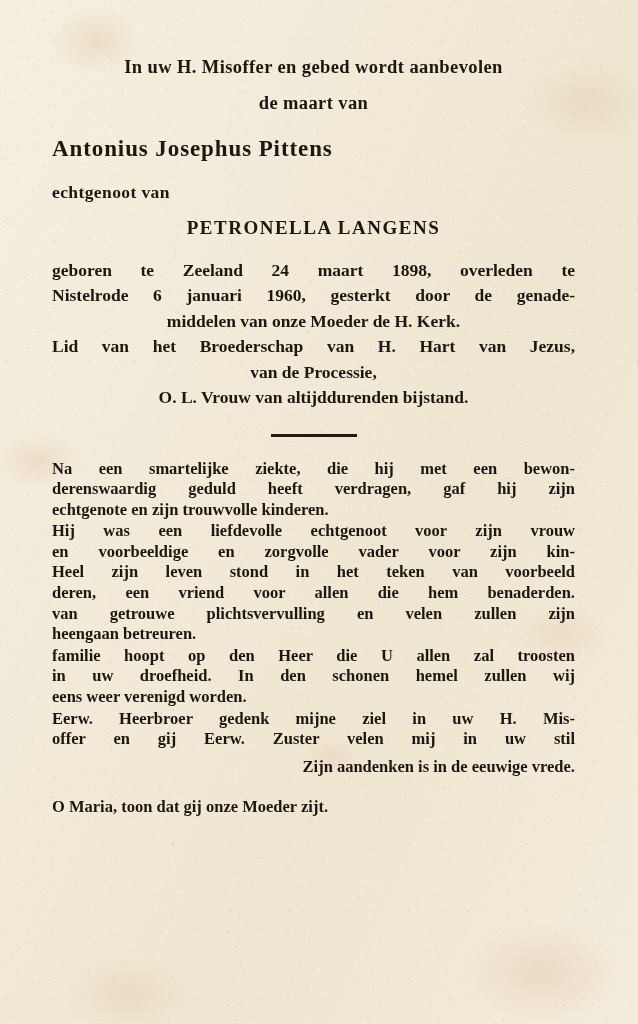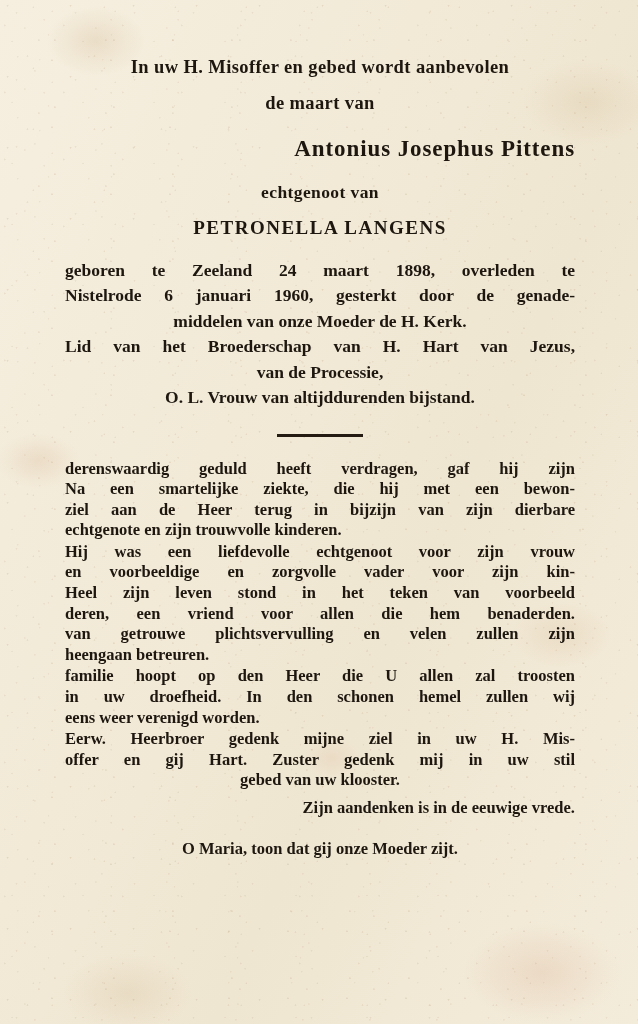--- a/index.html
+++ b/index.html
@@ -54,49 +54,48 @@
       radial-gradient(circle at 88% 90%, rgba(150,110,70,0.26) 0.6px, rgba(0,0,0,0) 1.2px),
       radial-gradient(circle at 25% 93%, rgba(150,110,70,0.20) 0.5px, rgba(0,0,0,0) 1.1px),
       radial-gradient(circle at 52% 97%, rgba(150,110,70,0.18) 0.6px, rgba(0,0,0,0) 1.2px);
     background-size: 63px 71px, 59px 67px, 71px 61px, 67px 73px;
   }
 
   #content {
     position: relative;
     z-index: 2;
     padding: 0 63px 0 52px;
-    margin-left: 13px;
   }
 
   .txt {
     color: #1d1710;
     font-weight: bold;
     -webkit-font-smoothing: none;
   }
 
   
   .head-line {
     text-align: center;
     font-size: 18.5px;
     letter-spacing: 0.4px;
     line-height: 1.0;
   }
   #hdr-1 { padding-top: 58px; }
   #hdr-2 { padding-top: 17px; }
 
   #deceased-name {
-    text-align: right;
+    text-align: left;
     font-size: 23px;
     letter-spacing: 0.9px;
     line-height: 1.0;
     padding-top: 25px;
   }
 
   #spouse-rel {
-    text-align: center;
+    text-align: left;
     font-size: 17.5px;
     letter-spacing: 0.4px;
     line-height: 1.0;
     padding-top: 24px;
   }
 
   #spouse-name {
     text-align: center;
     font-size: 19px;
     letter-spacing: 1.5px;
@@ -164,21 +163,20 @@
 
   #closing-1 {
     font-size: 16.5px;
     line-height: 20.6px;
     text-align: right;
     padding-top: 6px;
   }
   #closing-2 {
     font-size: 16.5px;
     line-height: 20.6px;
-    text-align: center;
     padding-top: 20px;
   }
 </style>
 </head>
 <body>
 
 <div id="card">
   <div id="grain"></div>
 
   <div id="content">
@@ -200,45 +198,43 @@
       <span class="ln ctr">O. L. Vrouw van altijddurenden bijstand.</span>
     </div>
 
     <div id="divider-wrap">
       <span id="divider"></span>
     </div>
 
     <div id="body-text">
 
       <p class="txt para">
+        <span class="l">Na een smartelijke ziekte, die hij met een bewon-</span>
         <span class="l">derenswaardig geduld heeft verdragen, gaf hij zijn</span>
-        <span class="l">Na een smartelijke ziekte, die hij met een bewon-</span>
-        <span class="l">ziel aan de Heer terug in bijzijn van zijn dierbare</span>
         <span class="l-last">echtgenote en zijn trouwvolle kinderen.</span>
       </p>
 
       <p class="txt para">
         <span class="l">Hij was een liefdevolle echtgenoot voor zijn vrouw</span>
         <span class="l">en voorbeeldige en zorgvolle vader voor zijn kin-</span>
         <span class="l">Heel zijn leven stond in het teken van voorbeeld</span>
         <span class="l">deren, een vriend voor allen die hem benaderden.</span>
         <span class="l">van getrouwe plichtsvervulling en velen zullen zijn</span>
         <span class="l-last">heengaan betreuren.</span>
       </p>
 
       <p class="txt para">
         <span class="l">familie hoopt op den Heer die U allen zal troosten</span>
         <span class="l">in uw droefheid. In den schonen hemel zullen wij</span>
         <span class="l-last">eens weer verenigd worden.</span>
       </p>
 
       <p class="txt para">
         <span class="l">Eerw. Heerbroer gedenk mijne ziel in uw H. Mis-</span>
-        <span class="l">offer en gij Hart. Zuster gedenk mij in uw stil</span>
-        <span class="l-ctr">gebed van uw klooster.</span>
+        <span class="l">offer en gij Eerw. Zuster velen mij in uw stil</span>
       </p>
 
       <div class="txt" id="closing-1">Zijn aandenken is in de eeuwige vrede.</div>
       <div class="txt" id="closing-2">O Maria, toon dat gij onze Moeder zijt.</div>
 
     </div>
   </div>
 </div>
 
 </body></html>

